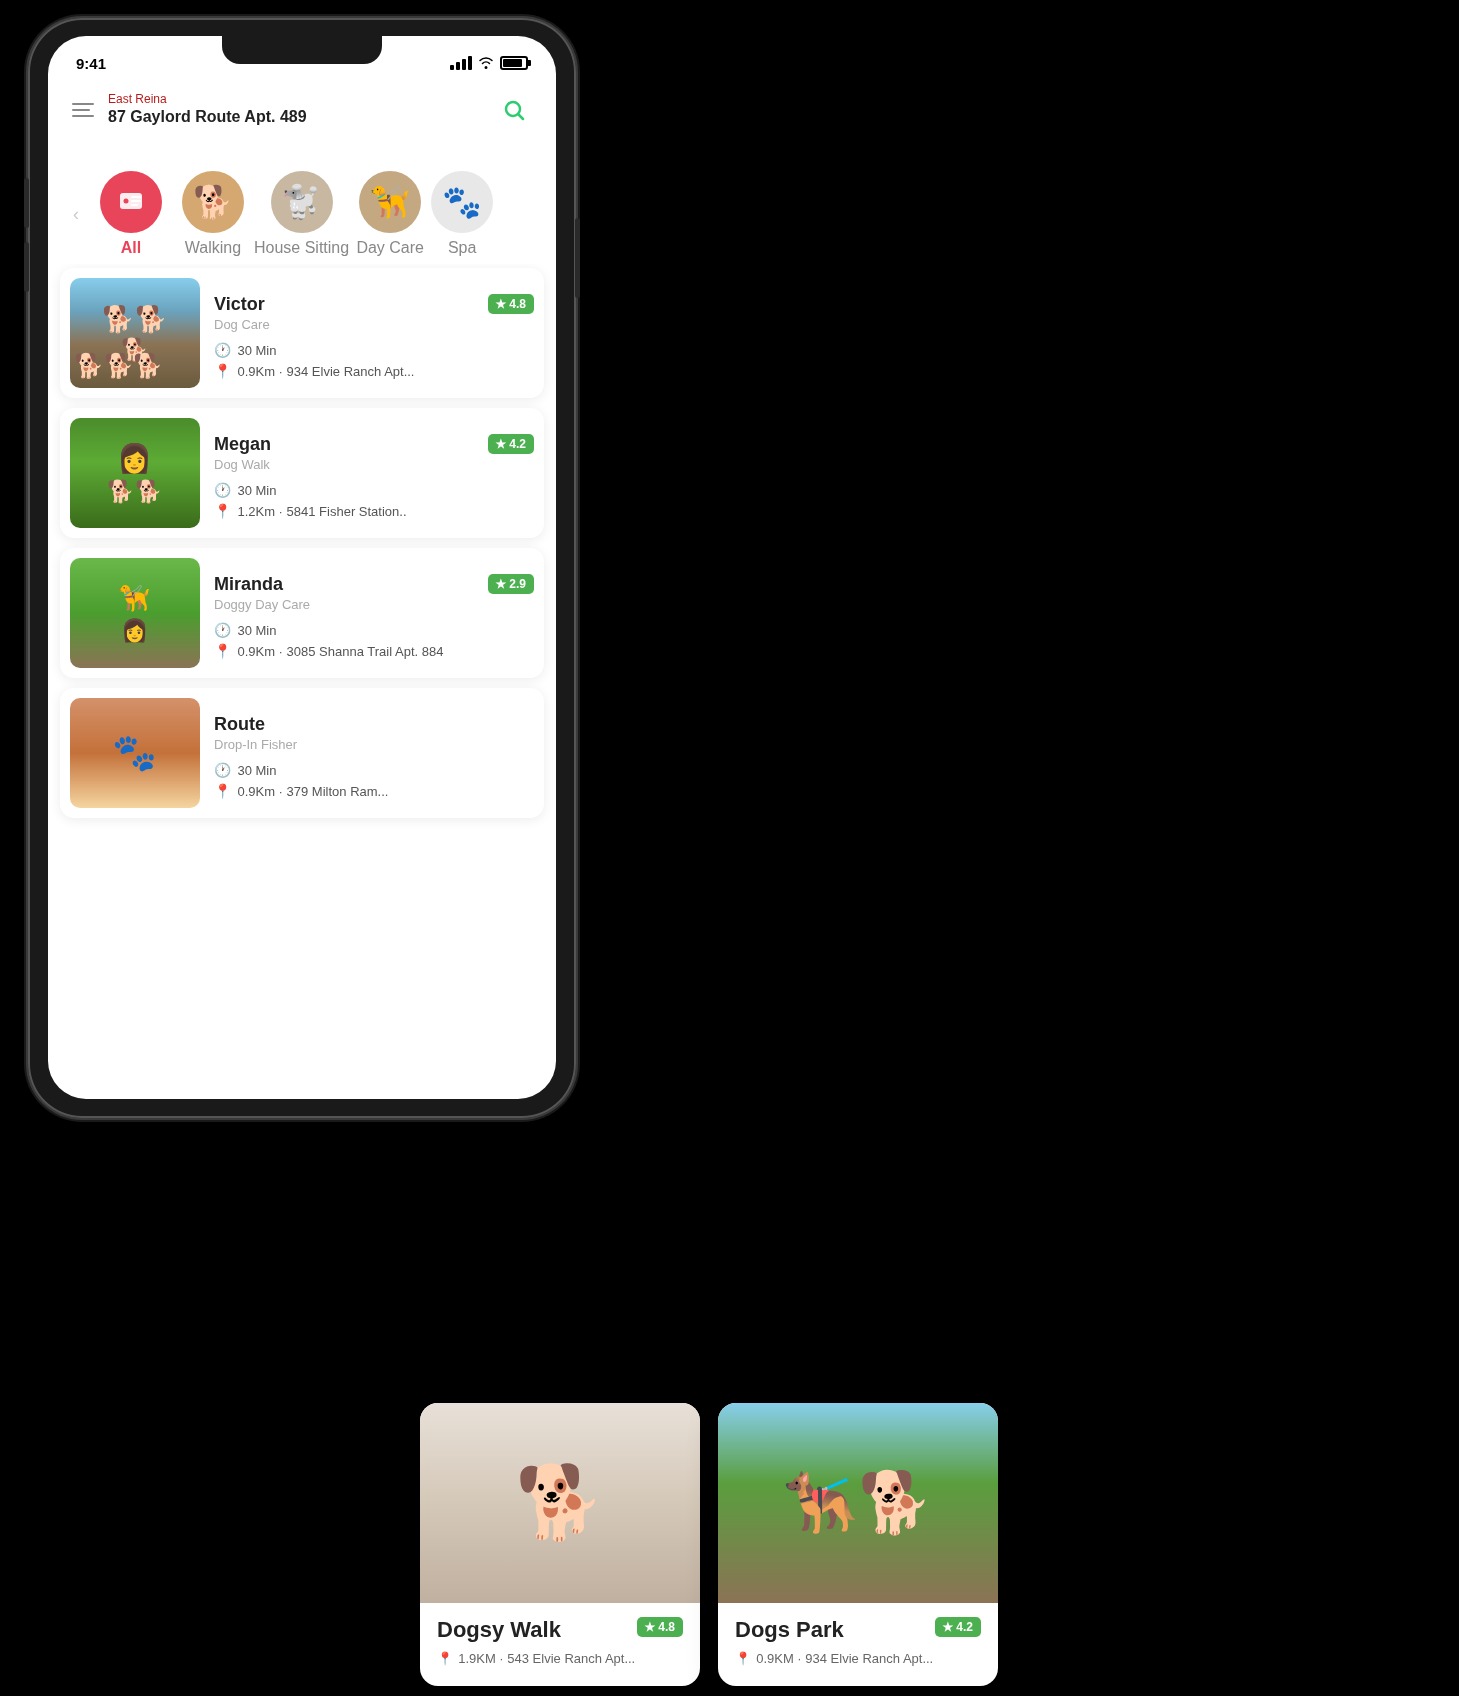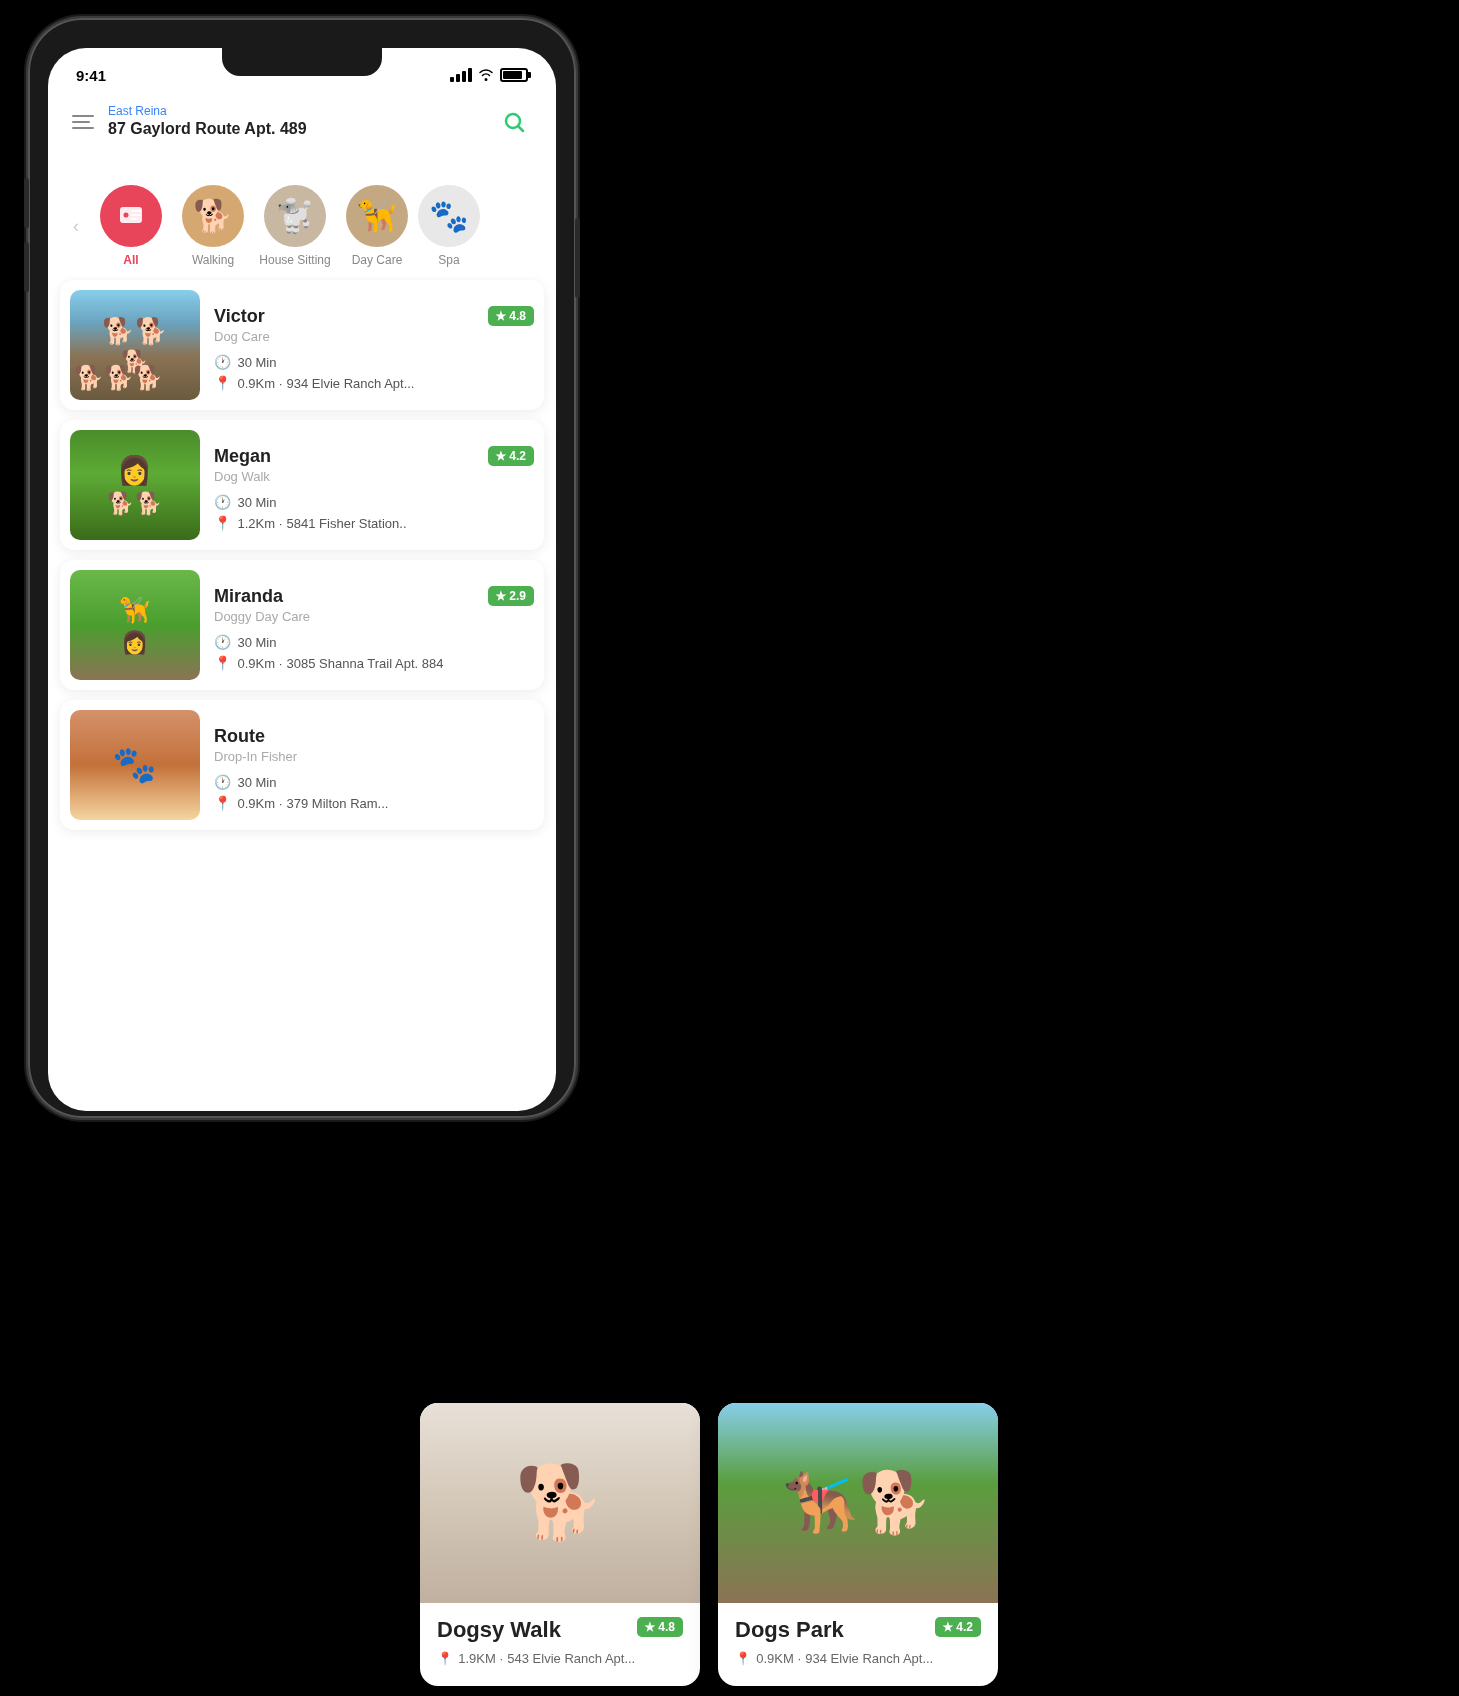--- a/index.html
+++ b/index.html
@@ -19,21 +19,21 @@
       top: 18px;
       width: 548px;
       height: 1100px;
       background: #1a1a1a;
       border-radius: 54px;
       box-shadow: 0 0 0 2px #3a3a3a, 0 0 0 4px #1a1a1a, inset 0 0 0 2px #555;
     }
     .phone-screen {
       position: absolute;
       left: 20px;
-      top: 30px;
+      top: 18px;
       width: 508px;
       height: 1063px;
       background: #fff;
       border-radius: 38px;
       overflow: hidden;
     }
 
     
     .notch {
       position: absolute;
@@ -141,21 +141,21 @@
       height: 2px;
       background: #888;
       border-radius: 1px;
     }
     .menu-icon span:nth-child(1) { width: 22px; }
     .menu-icon span:nth-child(2) { width: 18px; }
     .menu-icon span:nth-child(3) { width: 22px; }
     .address-block {}
     .address-label {
       font-size: 12px;
-      color: #3b82f6;
+      color: #b91c1c;
       line-height: 1.2;
     }
     .address-main {
       font-size: 16px;
       font-weight: 600;
       color: #222;
       line-height: 1.3;
     }
     .search-btn {
       width: 36px;
@@ -222,21 +222,21 @@
     .category-avatar.house-sit {
       background: #c8b8a2;
     }
     .category-avatar.day-care {
       background: #c4a882;
     }
     .category-avatar.spa {
       background: #e8e8e8;
     }
     .category-label {
-      font-size: 12px;
+      font-size: 16px;
       color: #888;
       text-align: center;
     }
     .category-label.active-label {
       color: #e8445a;
       font-weight: 600;
     }
 
     
     .dog-img {

